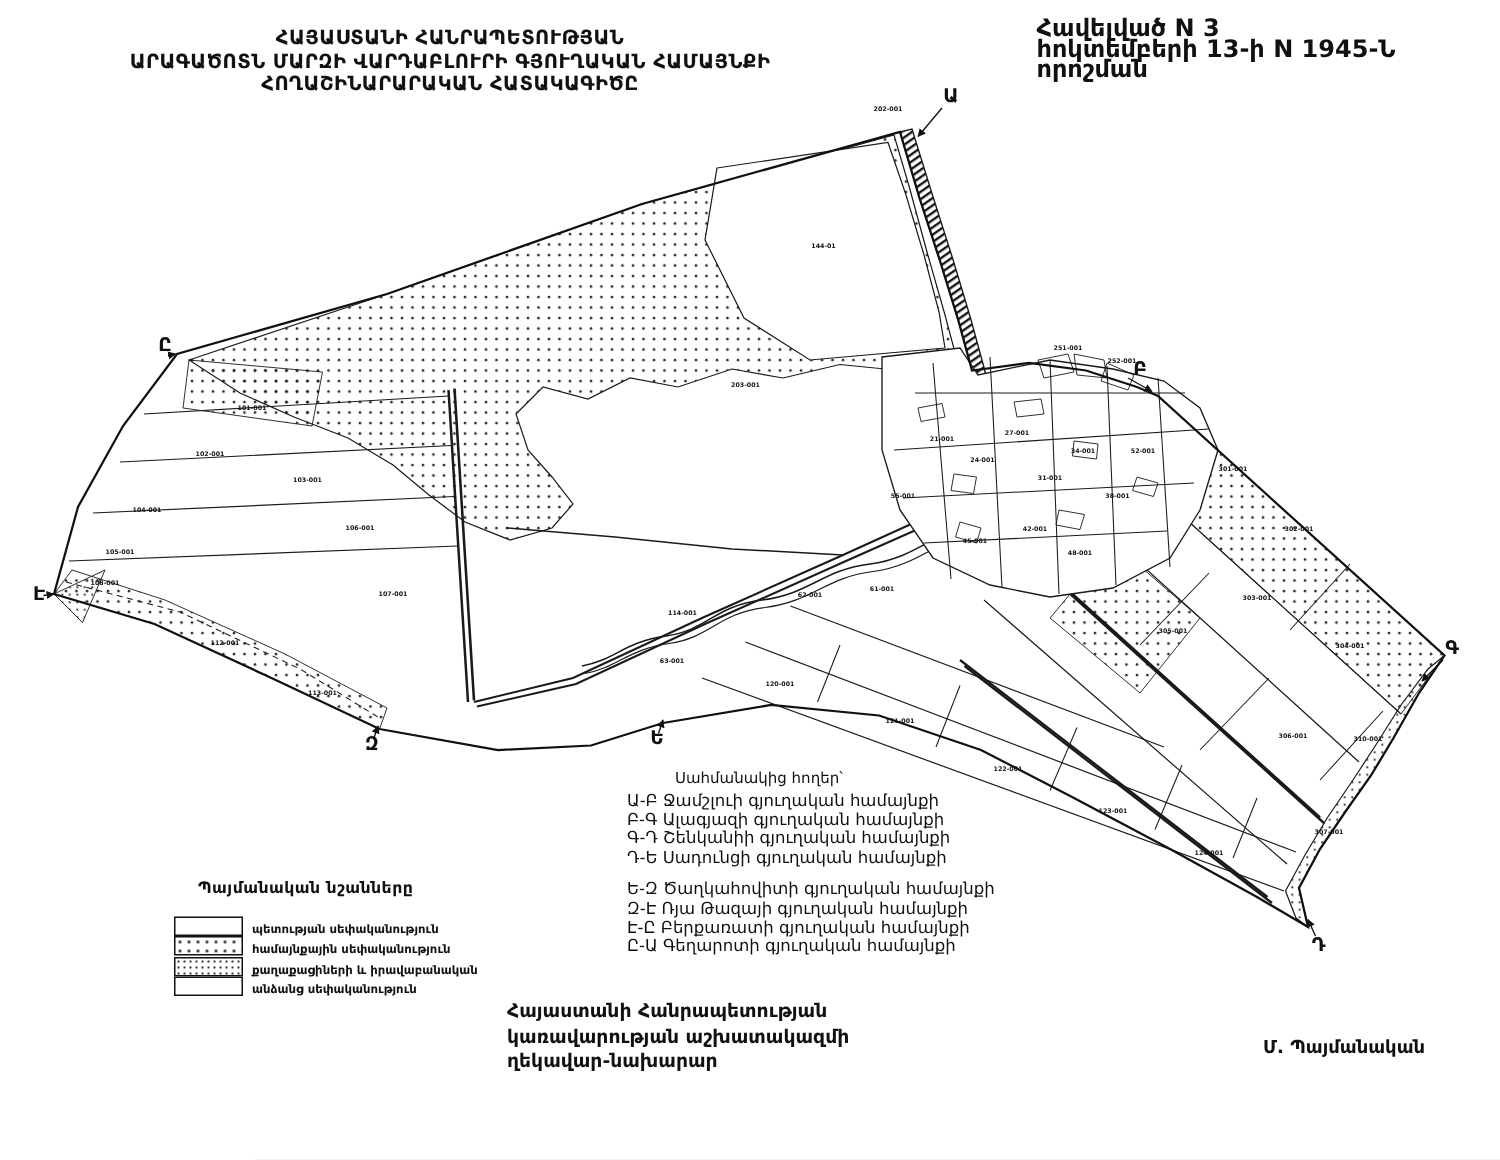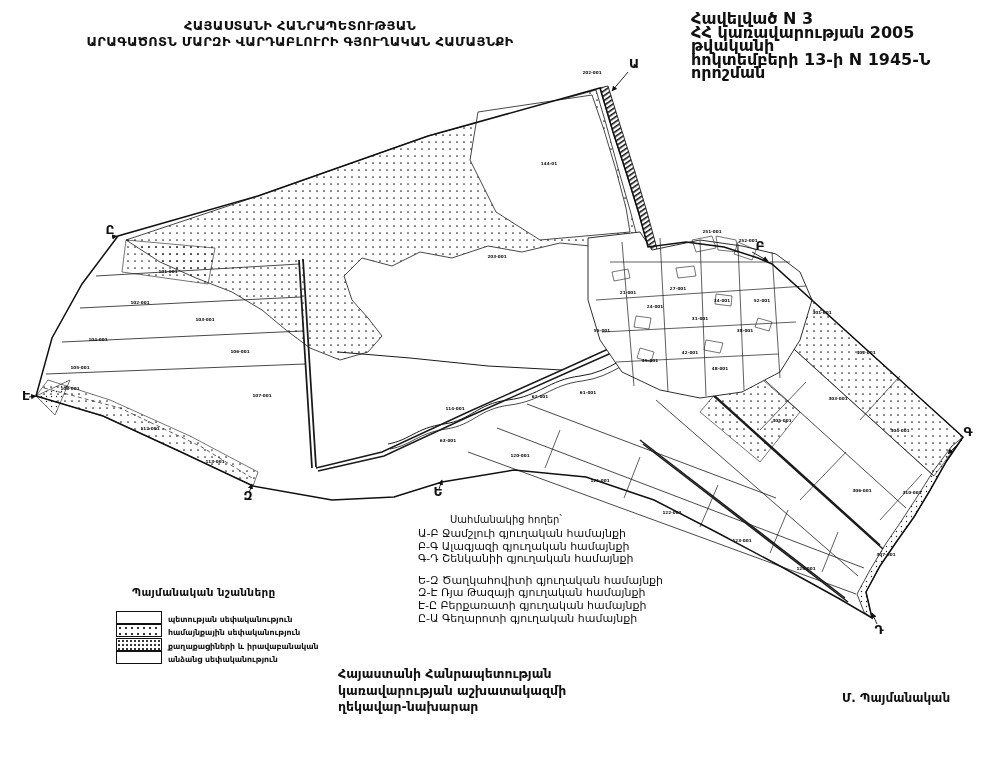--- a/index.html
+++ b/index.html
@@ -214,34 +214,35 @@
         <text x="602" y="332" class="plab">55-001</text>
         <text x="588" y="394" class="plab">61-001</text>
         <text x="540" y="398" class="plab">62-001</text>
         <text x="448" y="442" class="plab">63-001</text>
       </g>
   </svg>
 
   <div class="abs title-block">
     <div>ՀԱՅԱՍՏԱՆԻ ՀԱՆՐԱՊԵՏՈՒԹՅԱՆ</div>
     <div>ԱՐԱԳԱԾՈՏՆ ՄԱՐԶԻ ՎԱՐԴԱԲԼՈՒՐԻ ԳՅՈՒՂԱԿԱՆ ՀԱՄԱՅՆՔԻ</div>
+    <div>ՀՈՂԱՇԻՆԱՐԱՐԱԿԱՆ ՀԱՏԱԿԱԳԻԾԸ</div>
   </div>
 
   <div class="abs annex-block">
     <div>Հավելված N 3</div>
-    <div>ՀՀ կառավարության 2005 թվականի</div>
     <div>հոկտեմբերի 13-ի N 1945-Ն որոշման</div>
   </div>
 
   <div class="abs adj-legend">
     <div class="hdr">Սահմանակից հողեր՝</div>
     <div id="adj-group-1">
         <div class="row">Ա-Բ  Ջամշլուի գյուղական համայնքի</div>
         <div class="row">Բ-Գ  Ալագյազի գյուղական համայնքի</div>
         <div class="row">Գ-Դ  Շենկանիի գյուղական համայնքի</div>
+        <div class="row">Դ-Ե  Սադունցի գյուղական համայնքի</div>
       </div>
     <div class="gap"></div>
     <div id="adj-group-2">
         <div class="row">Ե-Զ  Ծաղկահովիտի գյուղական համայնքի</div>
         <div class="row">Զ-Է  Ռյա Թազայի գյուղական համայնքի</div>
         <div class="row">Է-Ը  Բերքառատի գյուղական համայնքի</div>
         <div class="row">Ը-Ա  Գեղարոտի գյուղական համայնքի</div>
       </div>
   </div>
 

